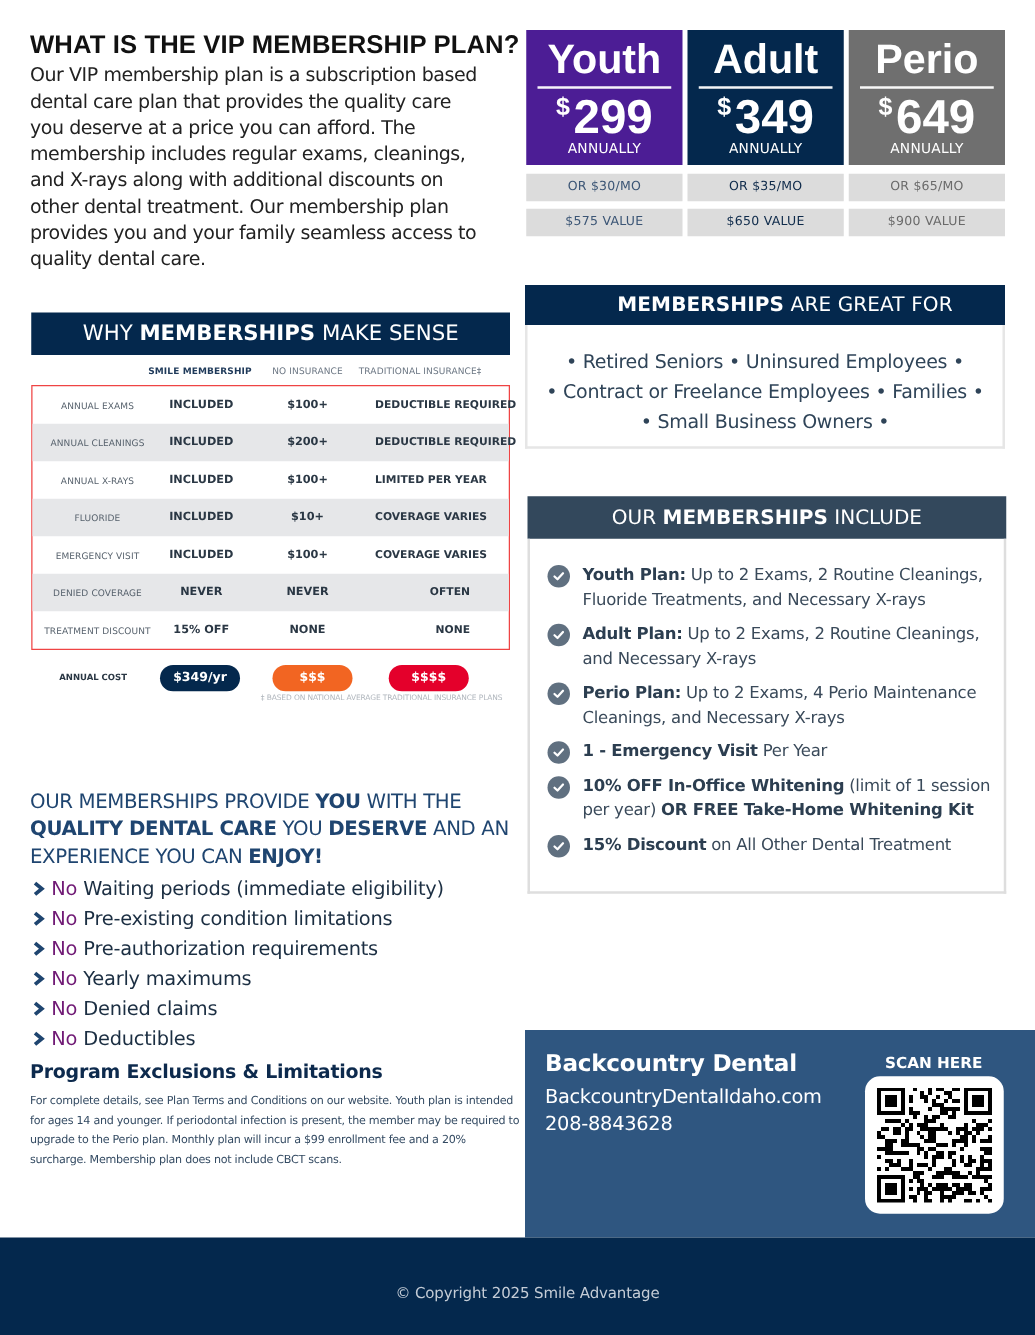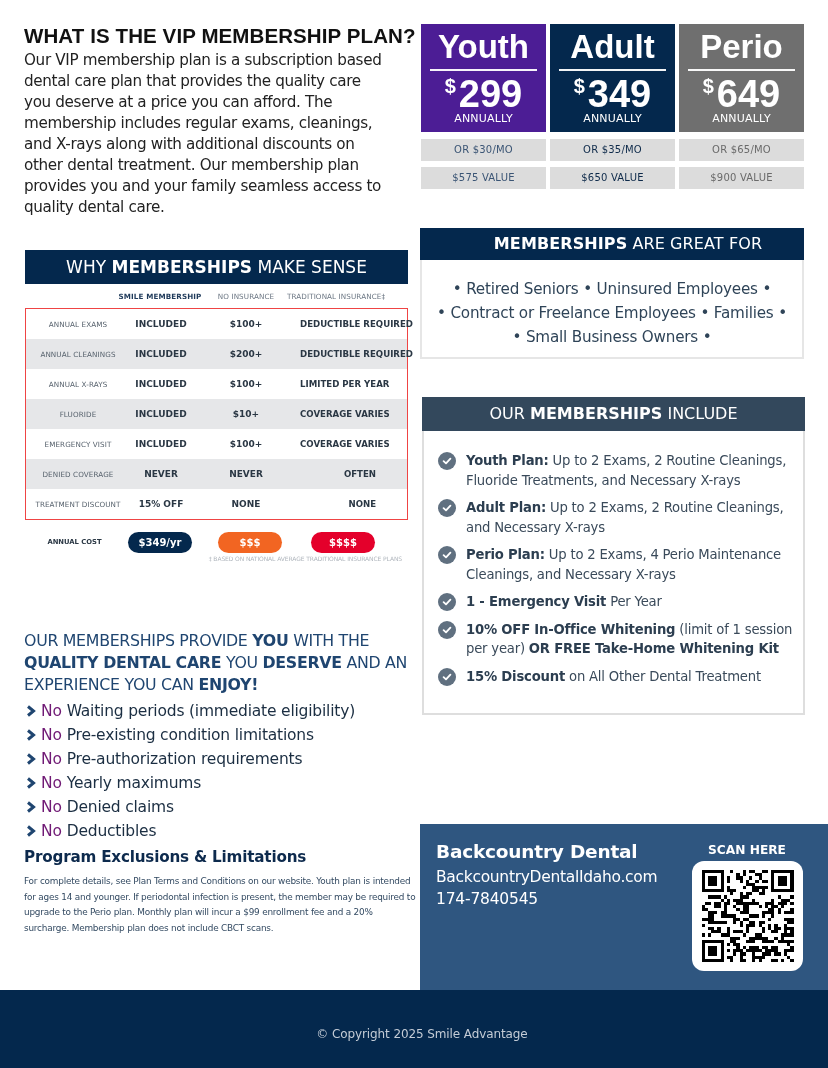--- a/index.html
+++ b/index.html
@@ -305,21 +305,21 @@
 </section>
 
 <section class="excl">
   <h3>Program Exclusions &amp; Limitations</h3>
   <p>For complete details, see Plan Terms and Conditions on our website. Youth plan is intended for ages 14 and younger. If periodontal infection is present, the member may be required to upgrade to the Perio plan. Monthly plan will incur a $99 enrollment fee and a 20% surcharge. Membership plan does not include CBCT scans.</p>
 </section>
 
 <section class="contact">
   <div class="name">Backcountry Dental</div>
   <div class="web">BackcountryDentalIdaho.com</div>
-  <div class="phone">174-7840545</div>
+  <div class="phone">208-8843628</div>
   <div class="scan">SCAN HERE</div>
   <div class="qr">
     <svg id="qr-svg" width="93" height="92" viewBox="0 0 29 29" shape-rendering="crispEdges">
         <rect x="9" y="0" width="1" height="1" fill="#000"></rect>
         <rect x="13" y="0" width="1" height="1" fill="#000"></rect>
         <rect x="15" y="0" width="1" height="1" fill="#000"></rect>
         <rect x="16" y="0" width="1" height="1" fill="#000"></rect>
         <rect x="19" y="0" width="1" height="1" fill="#000"></rect>
         <rect x="20" y="0" width="1" height="1" fill="#000"></rect>
         <rect x="11" y="1" width="1" height="1" fill="#000"></rect>

